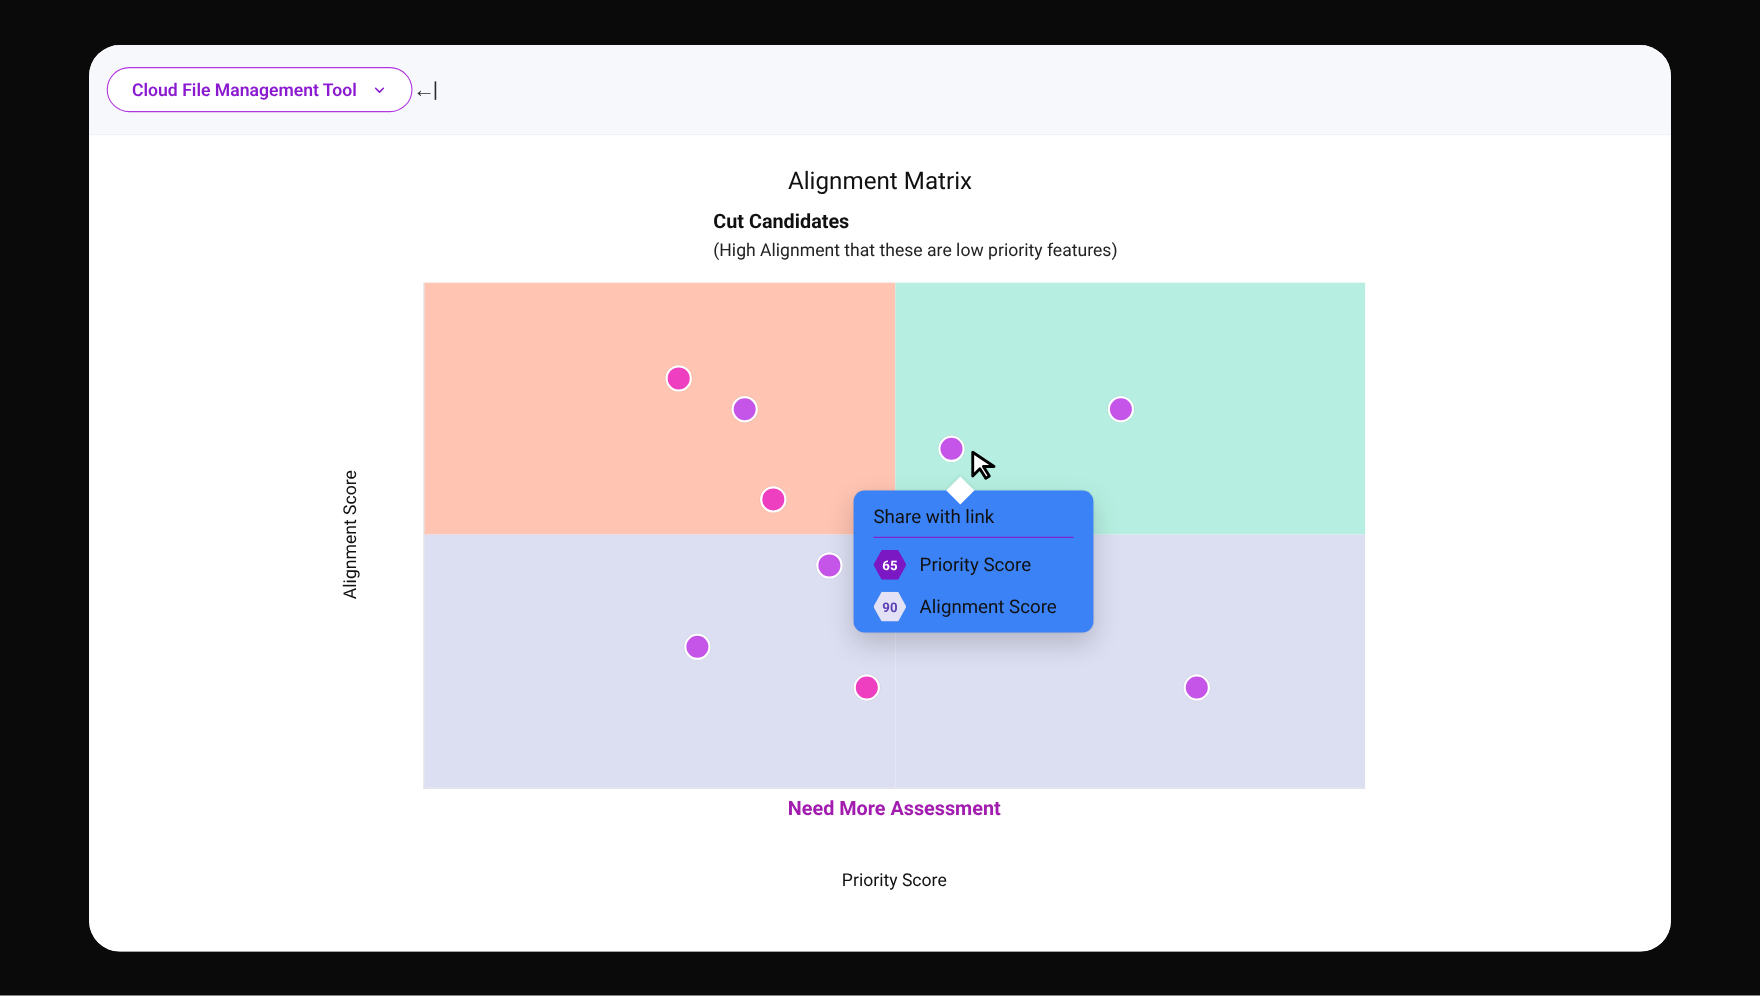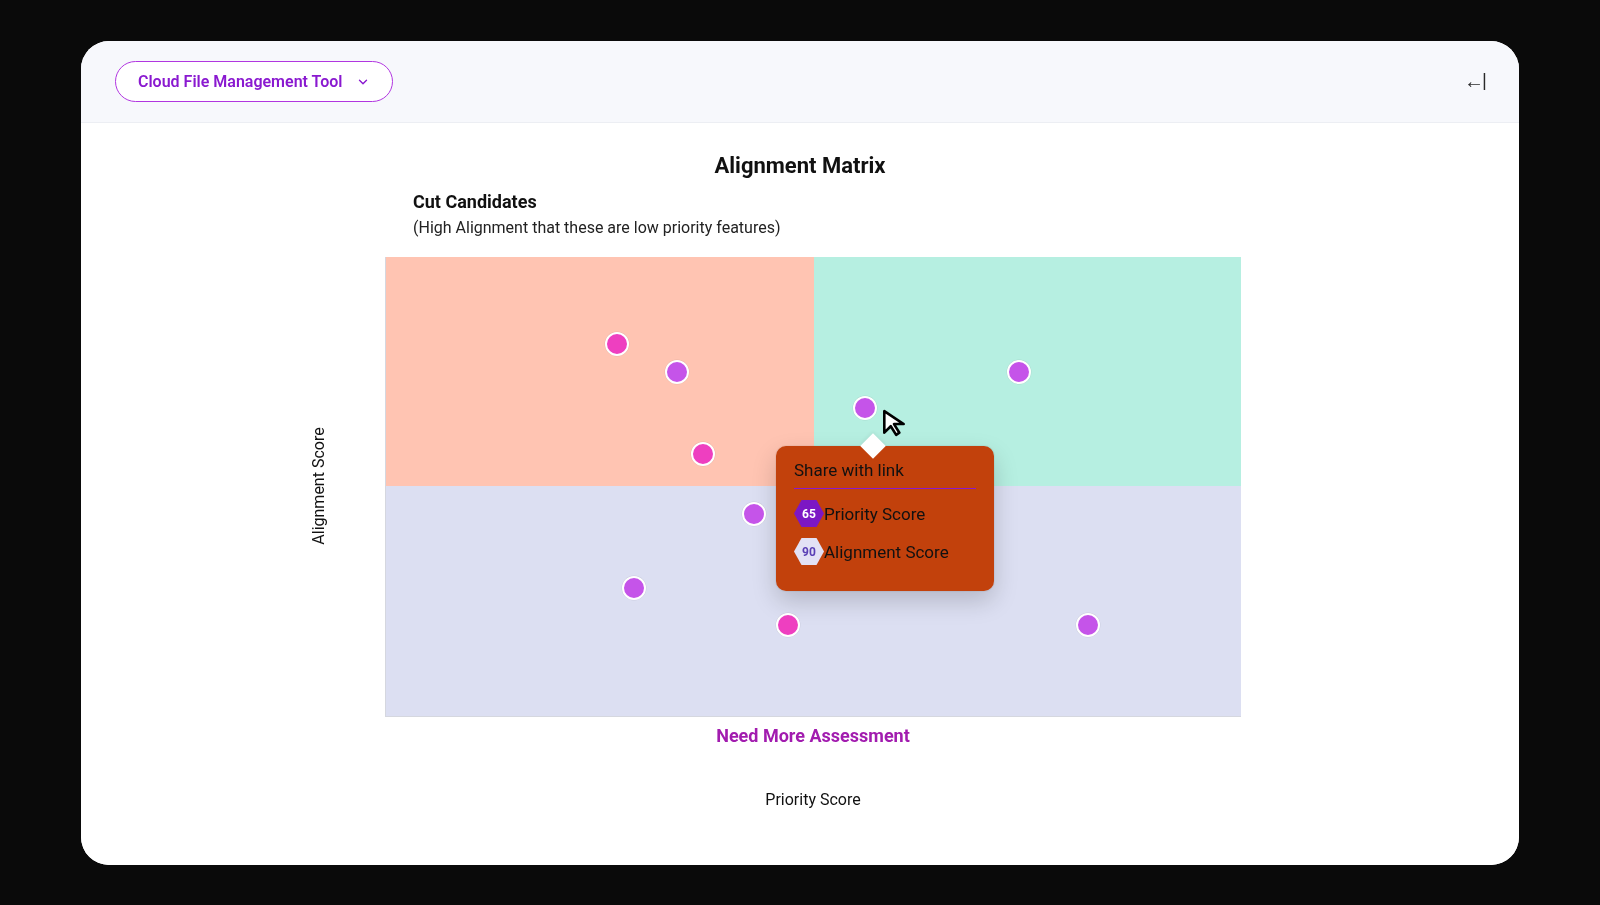--- a/index.html
+++ b/index.html
@@ -24,22 +24,21 @@
       overflow: hidden;
       display: flex;
       flex-direction: column;
     }
     .topbar {
       height: 82px;
       background: #f7f8fc;
       border-bottom: 1px solid #eceef3;
       display: flex;
       align-items: center;
-      justify-content: space-between;
-      padding: 0 34px;
+      padding: 0 16px;
     }
     .project-chip {
       border: 1.5px solid #b136e0;
       color: #8a19d0;
       background: #fff;
       border-radius: 22px;
       padding: 10px 22px;
       font-size: 16px;
       font-weight: 600;
       display: flex;
@@ -57,33 +56,33 @@
       cursor: pointer;
     }
     .stage {
       flex: 1;
       position: relative;
       background: #fff;
     }
     .title {
       text-align: center;
       font-size: 22px;
-      font-weight: 700;
+      font-weight: 400;
       color: #111;
       margin-top: 30px;
     }
     .quad-wrap {
       position: absolute;
       left: 244px;
       top: 68px;
       width: 960px;
     }
     .quad-header {
       display: flex;
-      justify-content: flex-start;
+      justify-content: center;
       margin-left: 88px;
       margin-right: 0;
     }
     .qh {
       width: 46%;
     }
     .qh.right { text-align: right; }
     .qh .ht {
       font-size: 18px;
       font-weight: 700;
@@ -152,24 +151,24 @@
     .x-axis-label {
       margin-left: 60px;
       width: 856px;
       text-align: center;
       margin-top: 44px;
       font-size: 16px;
       color: #111;
     }
     .tooltip {
       position: absolute;
-      background: #c2410c;
+      background: #3b82f6;
       border-radius: 10px;
       box-shadow: 0 10px 24px rgba(0,0,0,0.18), 0 0 0 1px rgba(0,0,0,0.04);
-      padding: 14px 18px 16px 18px;
+      padding: 14px 18px 0 18px;
       min-width: 218px;
     }
     .tooltip::before {
       content: "";
       position: absolute;
       top: -9px;
       left: 88px;
       width: 18px;
       height: 18px;
       background: #fff;
@@ -179,21 +178,21 @@
     .tooltip .tt-title {
       font-size: 17px;
       color: #111;
       padding-bottom: 8px;
       border-bottom: 1.5px solid #8a19d0;
       margin-bottom: 10px;
     }
     .tt-row {
       display: flex;
       align-items: center;
-      gap: 0;
+      gap: 12px;
       margin: 8px 0;
     }
     .tt-row .lbl {
       font-size: 17px;
       color: #111;
     }
     .hex {
       width: 30px;
       height: 30px;
       display: flex;

